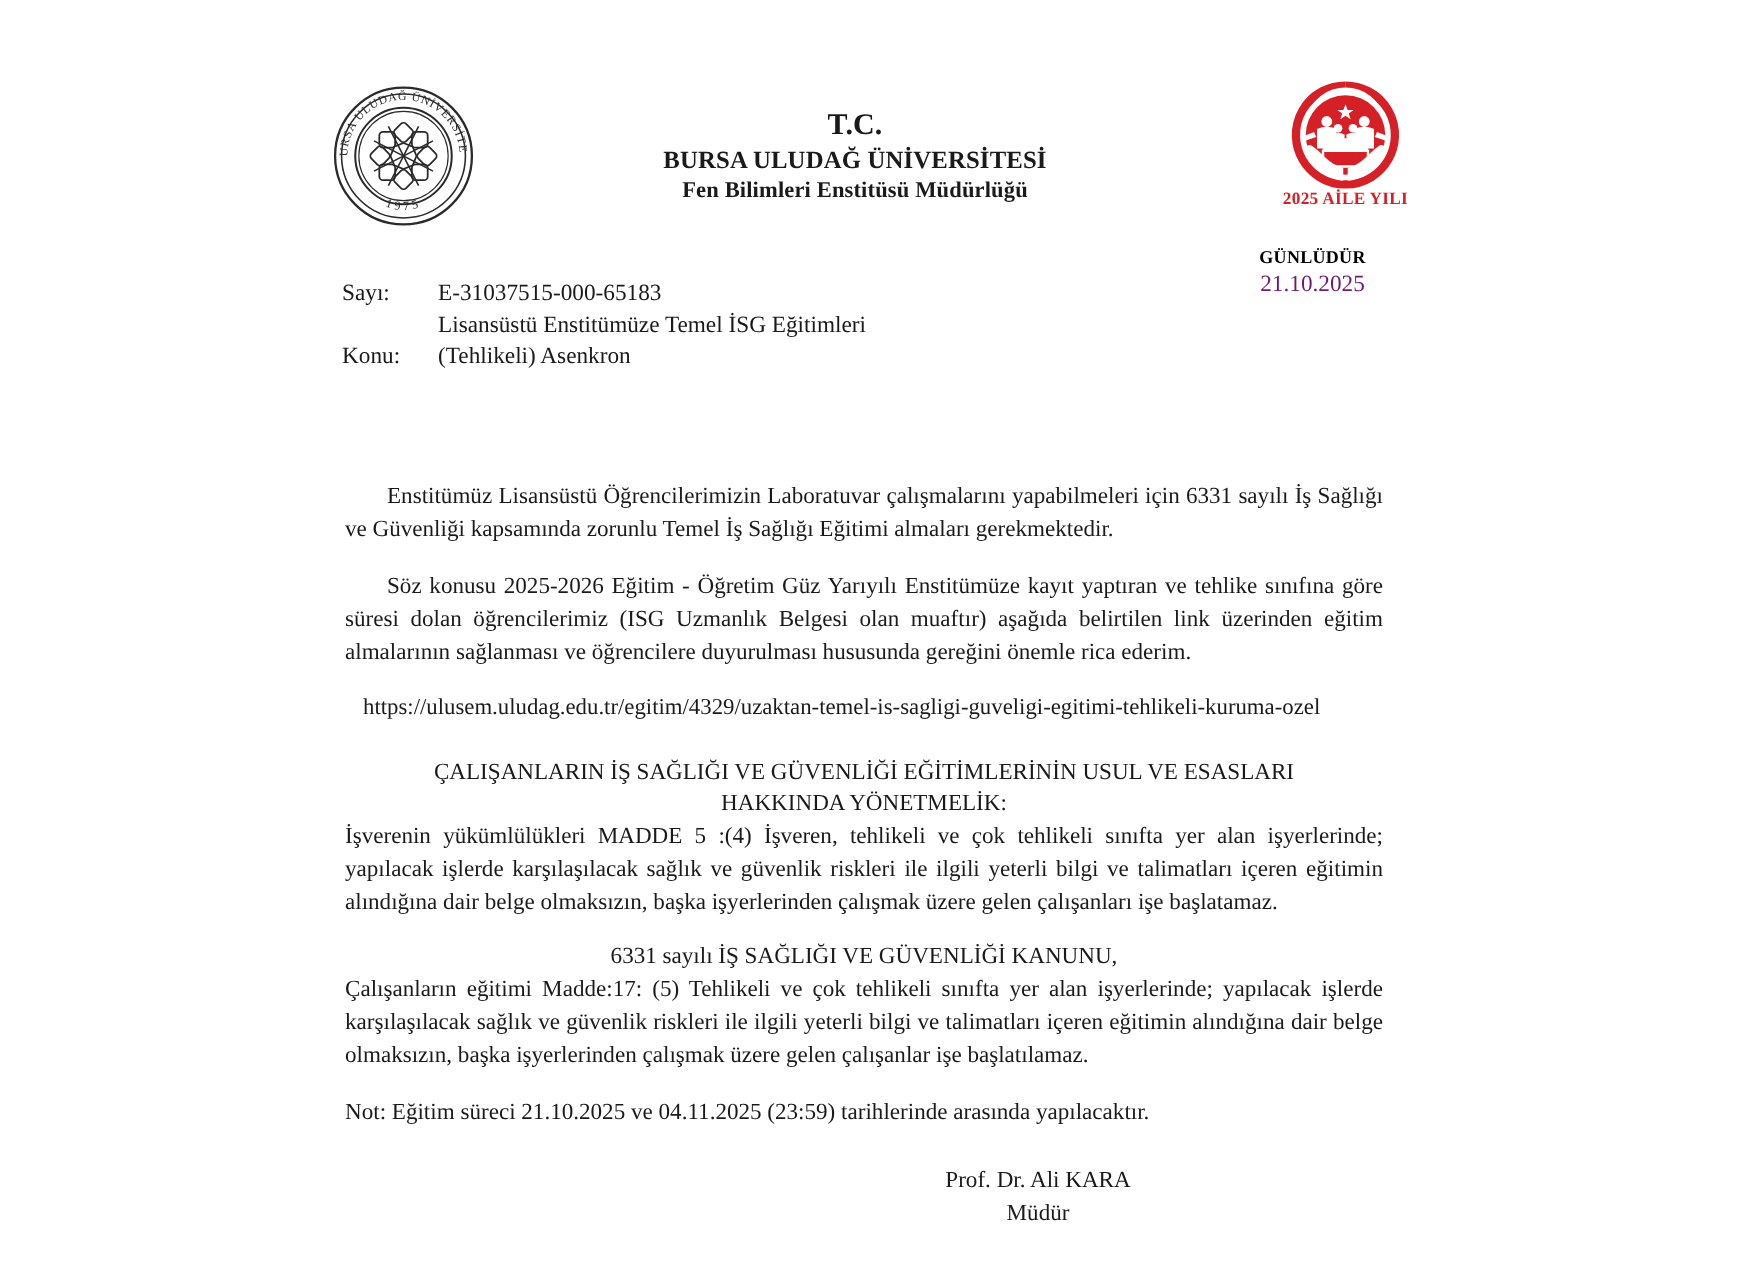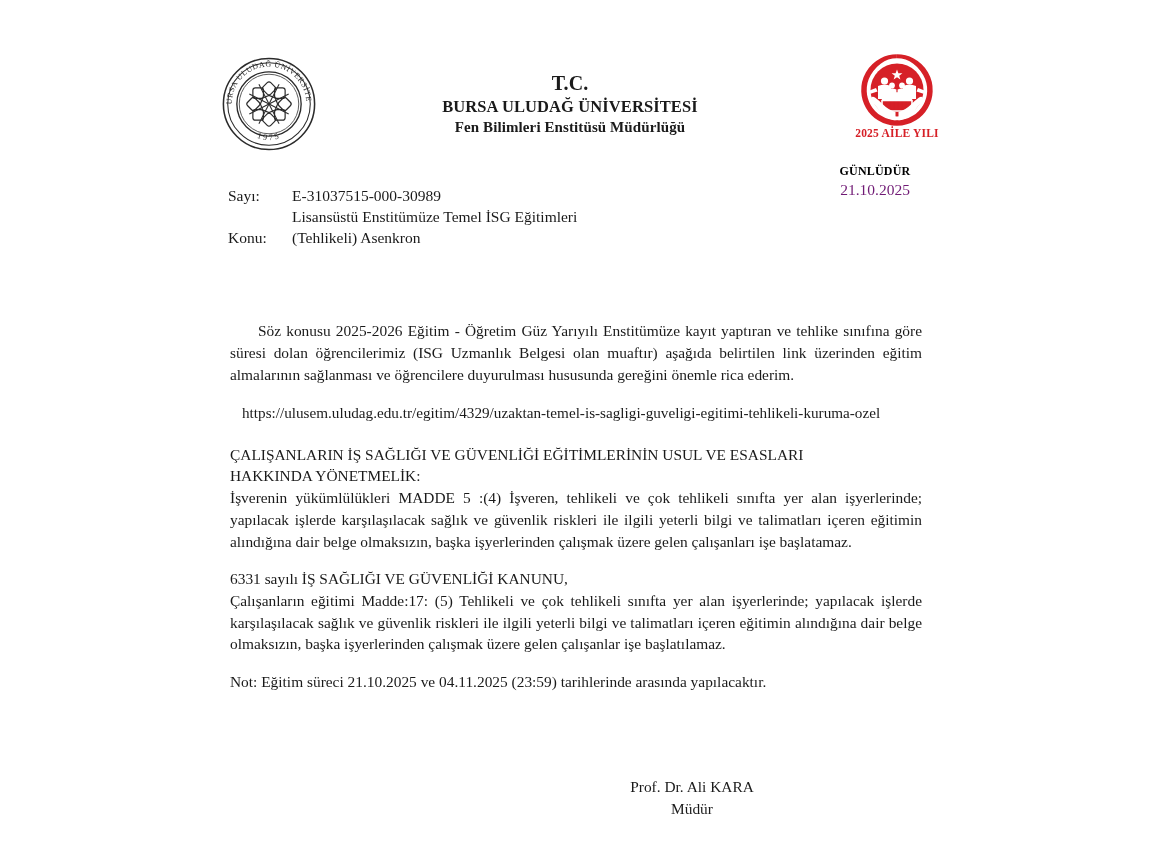--- a/index.html
+++ b/index.html
@@ -140,21 +140,21 @@
   .para.tight { margin-bottom: 0; }
 
   .url-line {
     margin: 0 0 22px 12px;
     font-size: 15.2px;
     text-align: left;
     white-space: nowrap;
   }
 
   .heading-line {
-    text-align: left;
+    text-align: center;
     margin: 0;
     line-height: 1.36;
   }
 
   
   .signature {
     position: absolute;
     left: 572px;
     top: 776px;
     width: 240px;
@@ -275,33 +275,34 @@
   </div>
 
   <div class="stamp-block">
     <div class="gunludur">GÜNLÜDÜR</div>
     <div class="date">21.10.2025</div>
   </div>
 
   <div class="meta">
     <div class="meta-row">
       <span class="meta-label">Sayı:</span>
-      <span class="meta-value">E-31037515-000-30989</span>
+      <span class="meta-value">E-31037515-000-65183</span>
     </div>
     <div class="meta-row">
       <span class="meta-label">Konu:</span>
       <span class="meta-value">
         <span>Lisansüstü Enstitümüze Temel İSG Eğitimleri</span>
         <span class="sub">(Tehlikeli) Asenkron</span>
       </span>
     </div>
   </div>
 
   <div class="body-text">
 
+    <p class="para indent">Enstitümüz Lisansüstü Öğrencilerimizin Laboratuvar çalışmalarını yapabilmeleri için 6331 sayılı İş Sağlığı ve Güvenliği kapsamında zorunlu Temel İş Sağlığı Eğitimi almaları gerekmektedir.</p>
 
     <p class="para indent">Söz konusu 2025-2026 Eğitim - Öğretim Güz Yarıyılı Enstitümüze kayıt yaptıran ve tehlike sınıfına göre süresi dolan öğrencilerimiz (ISG Uzmanlık Belgesi olan muaftır) aşağıda belirtilen link üzerinden eğitim almalarının sağlanması ve öğrencilere duyurulması hususunda gereğini önemle rica ederim.</p>
 
     <p class="url-line">https://ulusem.uludag.edu.tr/egitim/4329/uzaktan-temel-is-sagligi-guveligi-egitimi-tehlikeli-kuruma-ozel</p>
 
     <p class="heading-line">ÇALIŞANLARIN İŞ SAĞLIĞI VE GÜVENLİĞİ EĞİTİMLERİNİN USUL VE ESASLARI</p>
     <p class="heading-line">HAKKINDA YÖNETMELİK:</p>
 
     <p class="para" style="margin-top:0;">İşverenin yükümlülükleri MADDE 5 :(4) İşveren, tehlikeli ve çok tehlikeli sınıfta yer alan işyerlerinde; yapılacak işlerde karşılaşılacak sağlık ve güvenlik riskleri ile ilgili yeterli bilgi ve talimatları içeren eğitimin alındığına dair belge olmaksızın, başka işyerlerinden çalışmak üzere gelen çalışanları işe başlatamaz.</p>
 

